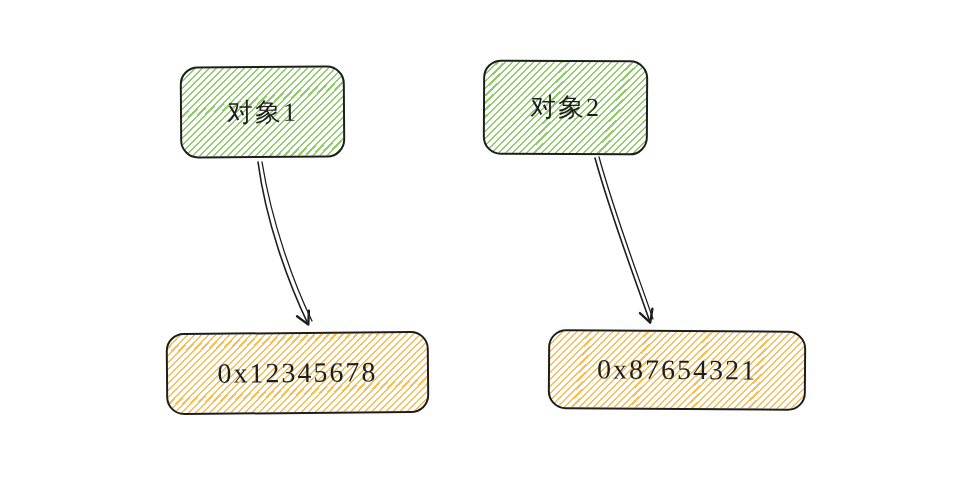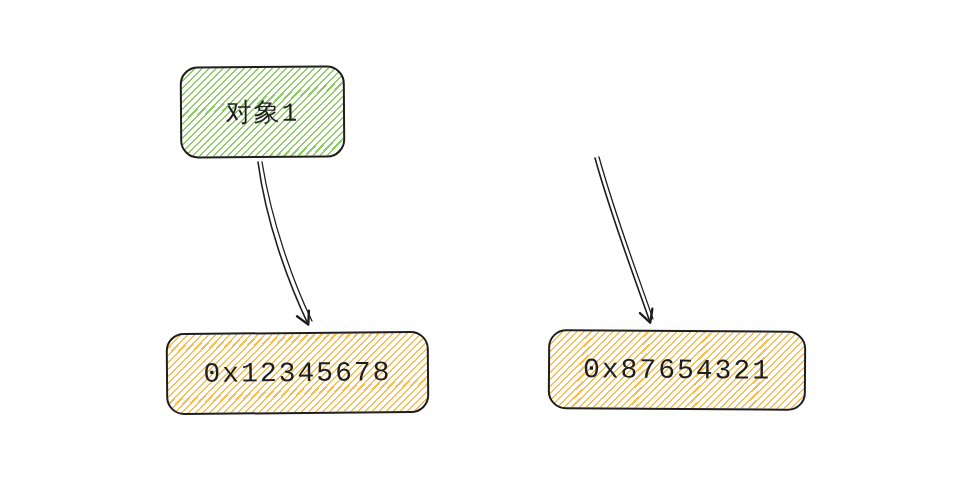--- a/index.html
+++ b/index.html
@@ -6,21 +6,21 @@
     margin: 0;
     padding: 0;
     background: #ffffff;
   }
   .canvas {
     position: relative;
     width: 860px;
     height: 487px;
     background: #ffffff;
     overflow: hidden;
-    font-family: Liberation Mono, monospace;
+    font-family: Liberation Serif, serif;
   }
   .node {
     position: absolute;
     display: flex;
     align-items: center;
     justify-content: center;
     border: 2.5px solid #1e1e1e;
     border-radius: 18px;
     color: #1e1e1e;
     box-sizing: border-box;
@@ -83,20 +83,23 @@
     <g>
       <path d="M595,158 C611,216 634,276 650,322" fill="none" stroke="#1e1e1e" stroke-width="1.6" stroke-linecap="round" marker-end="url(#arrowhead)"></path>
       <path d="M599,157 C616,218 639,278 653,319" fill="none" stroke="#1e1e1e" stroke-width="1.3" stroke-linecap="round"></path>
     </g>
   </svg>
 
   <div id="node-object-1" class="node green">
     <span class="label">对象1</span>
   </div>
 
+  <div id="node-object-2" class="node green">
+    <span class="label">对象2</span>
+  </div>
 
   <div id="node-address-1" class="node orange">
     <span class="label">0x12345678</span>
   </div>
 
   <div id="node-address-2" class="node orange">
     <span class="label">0x87654321</span>
   </div>
 
 </div>

